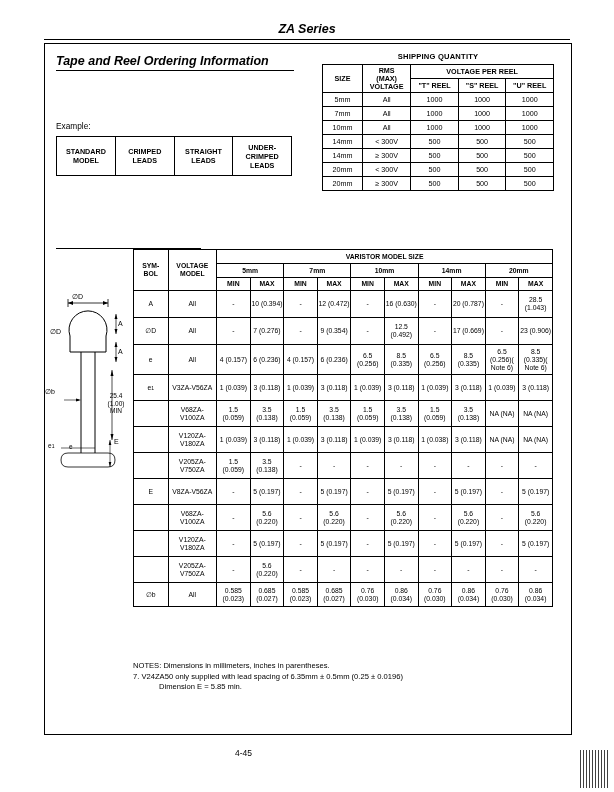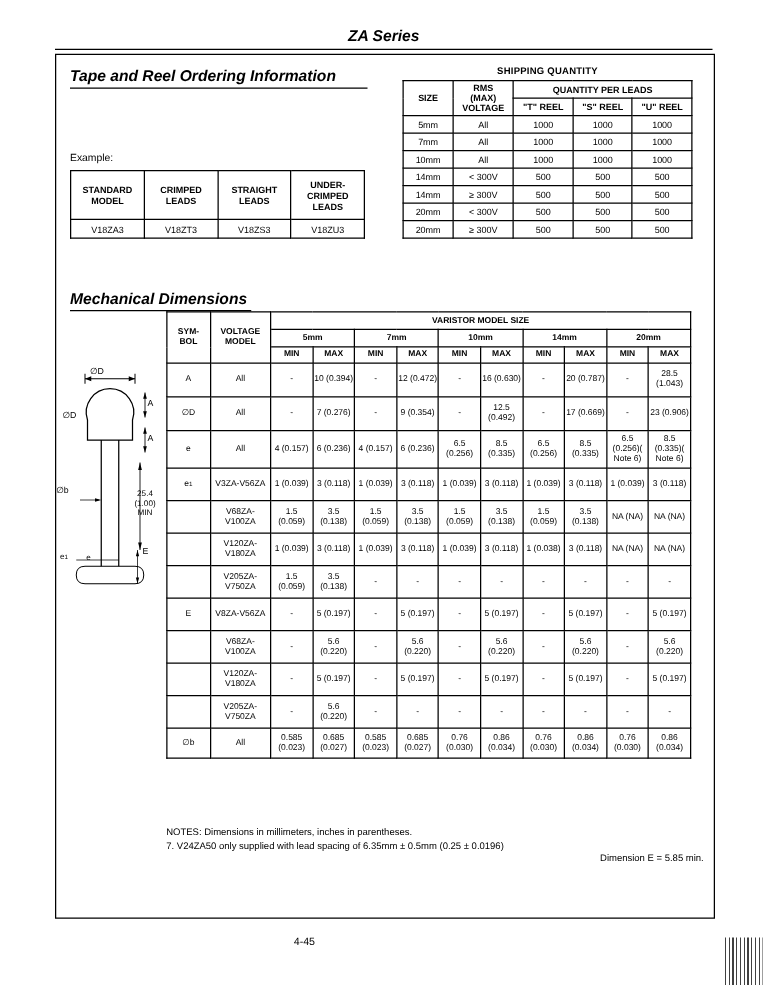--- a/index.html
+++ b/index.html
@@ -83,21 +83,21 @@
   <div style="position:absolute;left:56px;top:70px;width:238px;height:1px;background:#000;"></div>
   <div class="para" style="left:56px;top:121px;">Example:</div>
 
   <div class="ship-wrap">
     <div class="ship-cap">SHIPPING QUANTITY</div>
     <table class="ship">
       <tbody>
           <tr>
         <td class="c-size bold" rowspan="2">SIZE</td>
         <td class="c-rms bold" rowspan="2" style="line-height:8px;">RMS<br>(MAX)<br>VOLTAGE</td>
-        <td class="bold" colspan="3">QUANTITY PER LEADS</td>
+        <td class="bold" colspan="3">VOLTAGE PER REEL</td>
       </tr>
       <tr>
         <td class="c-q bold">"T" REEL</td>
         <td class="c-q bold">"S" REEL</td>
         <td class="c-q bold">"U" REEL</td>
       </tr>
       <tr>
         <td>5mm</td>
         <td>All</td>
         <td>1000</td>
@@ -152,31 +152,24 @@
 
   <div class="ex-wrap">
     <table class="ex">
       <tbody>
           <tr>
         <td class="hd">STANDARD MODEL</td>
         <td class="hd">CRIMPED LEADS</td>
         <td class="hd">STRAIGHT LEADS</td>
         <td class="hd">UNDER-CRIMPED LEADS</td>
       </tr>
-      <tr>
-        <td>V18ZA3</td>
-        <td>V18ZT3</td>
-        <td>V18ZS3</td>
-        <td>V18ZU3</td>
-      </tr>
     </tbody>
       </table>
   </div>
 
-  <div class="section-title" style="left:56px;top:232px;">Mechanical Dimensions</div>
   <div style="position:absolute;left:56px;top:248px;width:145px;height:1px;background:#000;"></div>
 
   <svg class="draw" viewBox="0 0 80 230">
 
     <line x1="18" y1="13" x2="58" y2="13" stroke="#000" stroke-width="0.8"></line>
     <line x1="18" y1="9" x2="18" y2="17" stroke="#000" stroke-width="0.8"></line>
     <line x1="58" y1="9" x2="58" y2="17" stroke="#000" stroke-width="0.8"></line>
     <polygon points="18,13 23,11 23,15" fill="#000"></polygon>
     <polygon points="58,13 53,11 53,15" fill="#000"></polygon>
 
@@ -417,18 +410,18 @@
         <td>0.86 (0.034)</td>
       </tr>
     </tbody>
       </table>
   </div>
 
 
   <div class="notes">
     <div>NOTES: Dimensions in millimeters, inches in parentheses.</div>
     <div class="n-ind">7.  V24ZA50 only supplied with lead spacing of 6.35mm ± 0.5mm (0.25 ± 0.0196)</div>
-    <div style="padding-left:26px;text-align:right;">Dimension E = 5.85 min.</div>
+    <div style="padding-left:26px;">Dimension E = 5.85 min.</div>
   </div>
 
   <div class="pagenum">4-45</div>
   <div class="barcode"></div>
 </div>
 
 </body></html>

